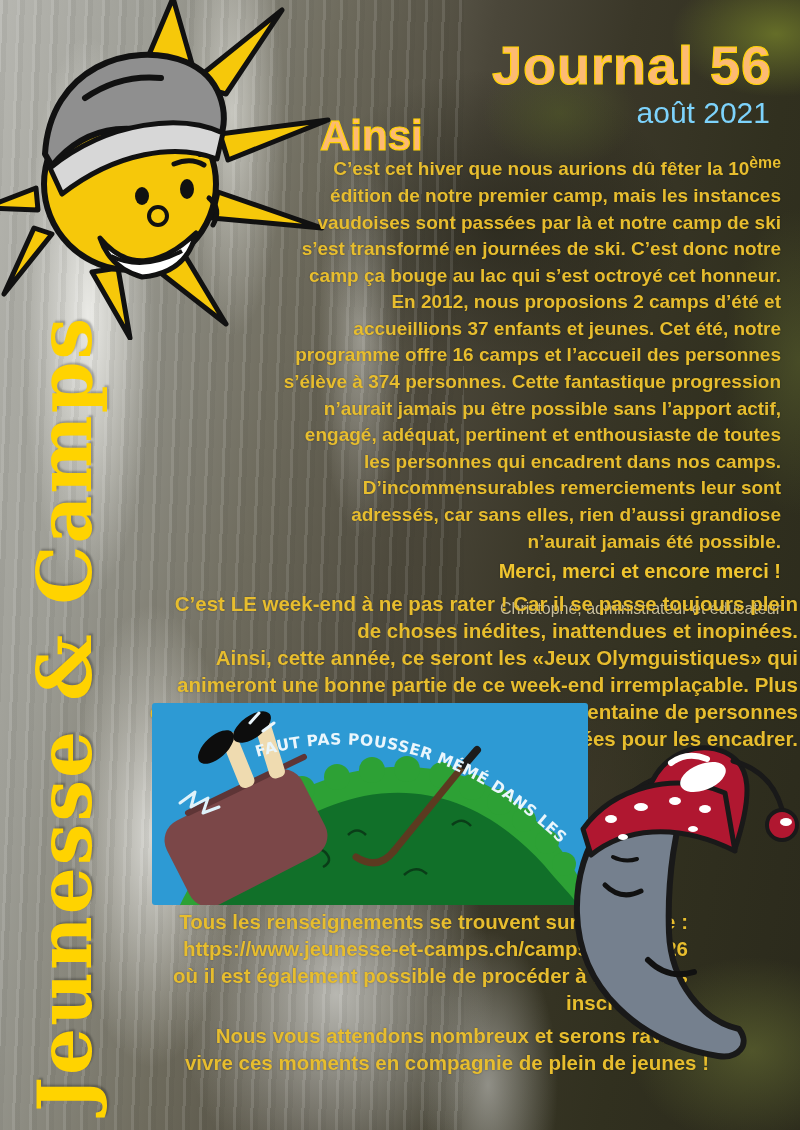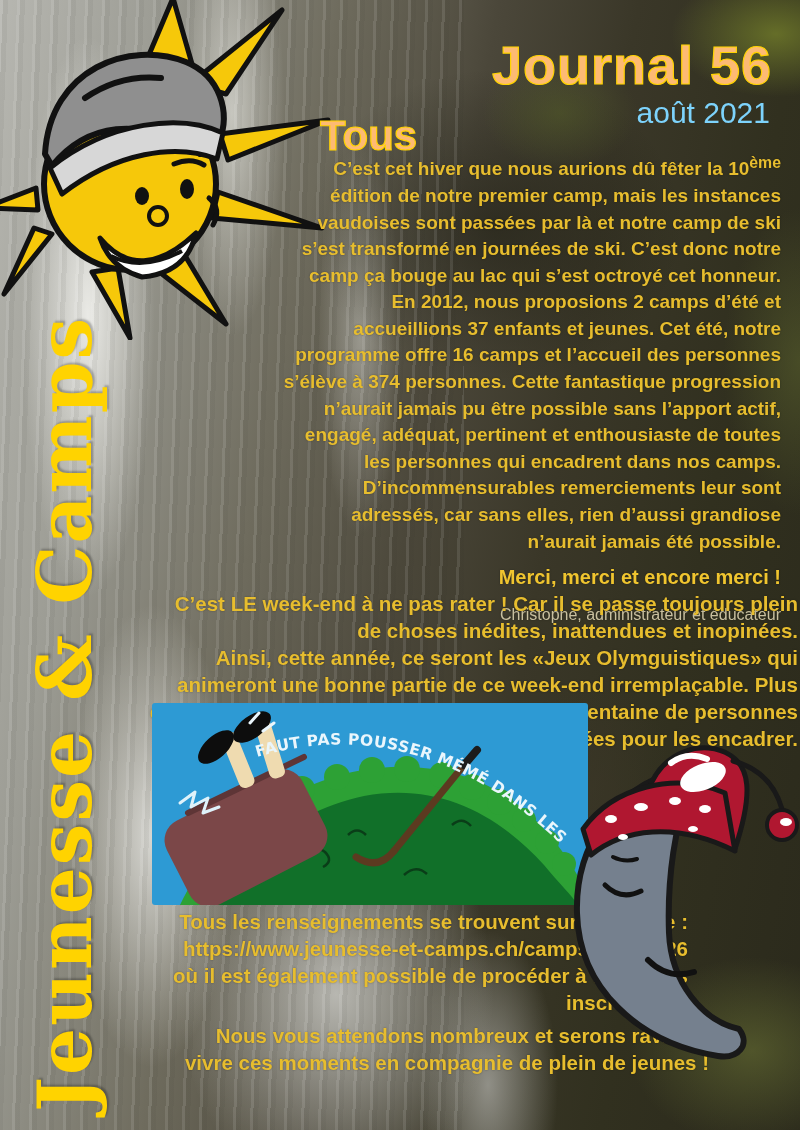--- a/index.html
+++ b/index.html
@@ -33,21 +33,21 @@
   
   .yellow-head{color:#fdba74;font-weight:bold;-webkit-text-stroke:1.2px #FFD300;}
   .journal-title{position:absolute;right:28px;top:34px;font-size:54px;letter-spacing:1px;}
   .journal-date{position:absolute;right:30px;top:96px;font-size:30px;color:#7dd3fc;font-weight:normal;-webkit-text-stroke:0;}
   .edito-head{position:absolute;left:320px;top:112px;font-size:42px;}
   .edito-body{
     position:absolute;left:281px;top:152px;width:500px;text-align:right;
     color:#E7BD2E;font-size:19px;line-height:1.4;font-weight:bold;
     text-shadow:0 0 2px rgba(0,0,0,.35);
   }
-  .edito-thanks{margin-top:8px;font-size:20px;color:#F0C52F;}
+  .edito-thanks{margin-top:2px;font-size:20px;color:#F0C52F;}
   .edito-sig{margin-top:13px;font-size:16px;font-weight:normal;color:#C9C0A0;}
   .arobase-head{position:absolute;left:148px;top:520px;font-size:46px;letter-spacing:1px;word-spacing:6px;}
   .body-block{
     position:absolute;color:#E7BD2E;font-weight:bold;font-size:20.5px;line-height:1.32;
     text-shadow:0 0 2px rgba(0,0,0,.35);
     text-align:right;
   }
   .body-block p{margin:0;}
   .arobase-paras{left:148px;top:590px;width:650px;}
   .info-block{left:148px;top:908px;width:540px;}
@@ -91,21 +91,21 @@
     <path d="M 219,206 q 13,11 4,27" fill="none" stroke="#111" stroke-width="5" stroke-linecap="round"></path>
     <path d="M 110,246 Q 150,294 206,241 Q 197,281 152,285 Q 120,276 110,246 Z" fill="#fff" stroke="#111" stroke-width="5" stroke-linejoin="round"></path>
     <path d="M 121,264 Q 152,280 192,259" fill="none" stroke="#111" stroke-width="4"></path>
   </svg>
 
   <div class="vertical-brand">Jeunesse &amp; Camps</div>
 
   <div class="yellow-head journal-title">Journal 56</div>
   <div class="yellow-head journal-date">août 2021</div>
 
-  <div class="yellow-head edito-head">Tous</div>
+  <div class="yellow-head edito-head">Ainsi</div>
   <div class="edito-body">
     <span><span>C’est cet hiver que nous aurions dû fêter la 10</span><sup>ème</sup><span> édition de notre premier camp, mais les instances vaudoises sont passées par là et notre camp de ski s’est transformé en journées de ski. C’est donc notre camp ça bouge au lac qui s’est octroyé cet honneur. En 2012, nous proposions 2 camps d’été et accueillions 37 enfants et jeunes. Cet été, notre programme offre 16 camps et l’accueil des personnes s’élève à 374 personnes. Cette fantastique progression n’aurait jamais pu être possible sans l’apport actif, engagé, adéquat, pertinent et enthousiaste de toutes les personnes qui encadrent dans nos camps. D’incommensurables remerciements leur sont adressés, car sans elles, rien d’aussi grandiose n’aurait jamais été possible.</span></span>
     <div class="edito-thanks">Merci, merci et encore merci !</div>
     <div class="edito-sig">Christophe, administrateur et éducateur</div>
   </div>
 
   <div class="body-block arobase-paras">
     <p>C’est LE week-end à ne pas rater ! Car il se passe toujours plein de choses inédites, inattendues et inopinées.</p>
     <p>Ainsi, cette année, ce seront les «Jeux Olymguistiques» qui animeront une bonne partie de ce week-end irremplaçable. Plus de 60 jeunes sont attendus avec une petite trentaine de personnes formées pour les encadrer.</p>
   </div>

